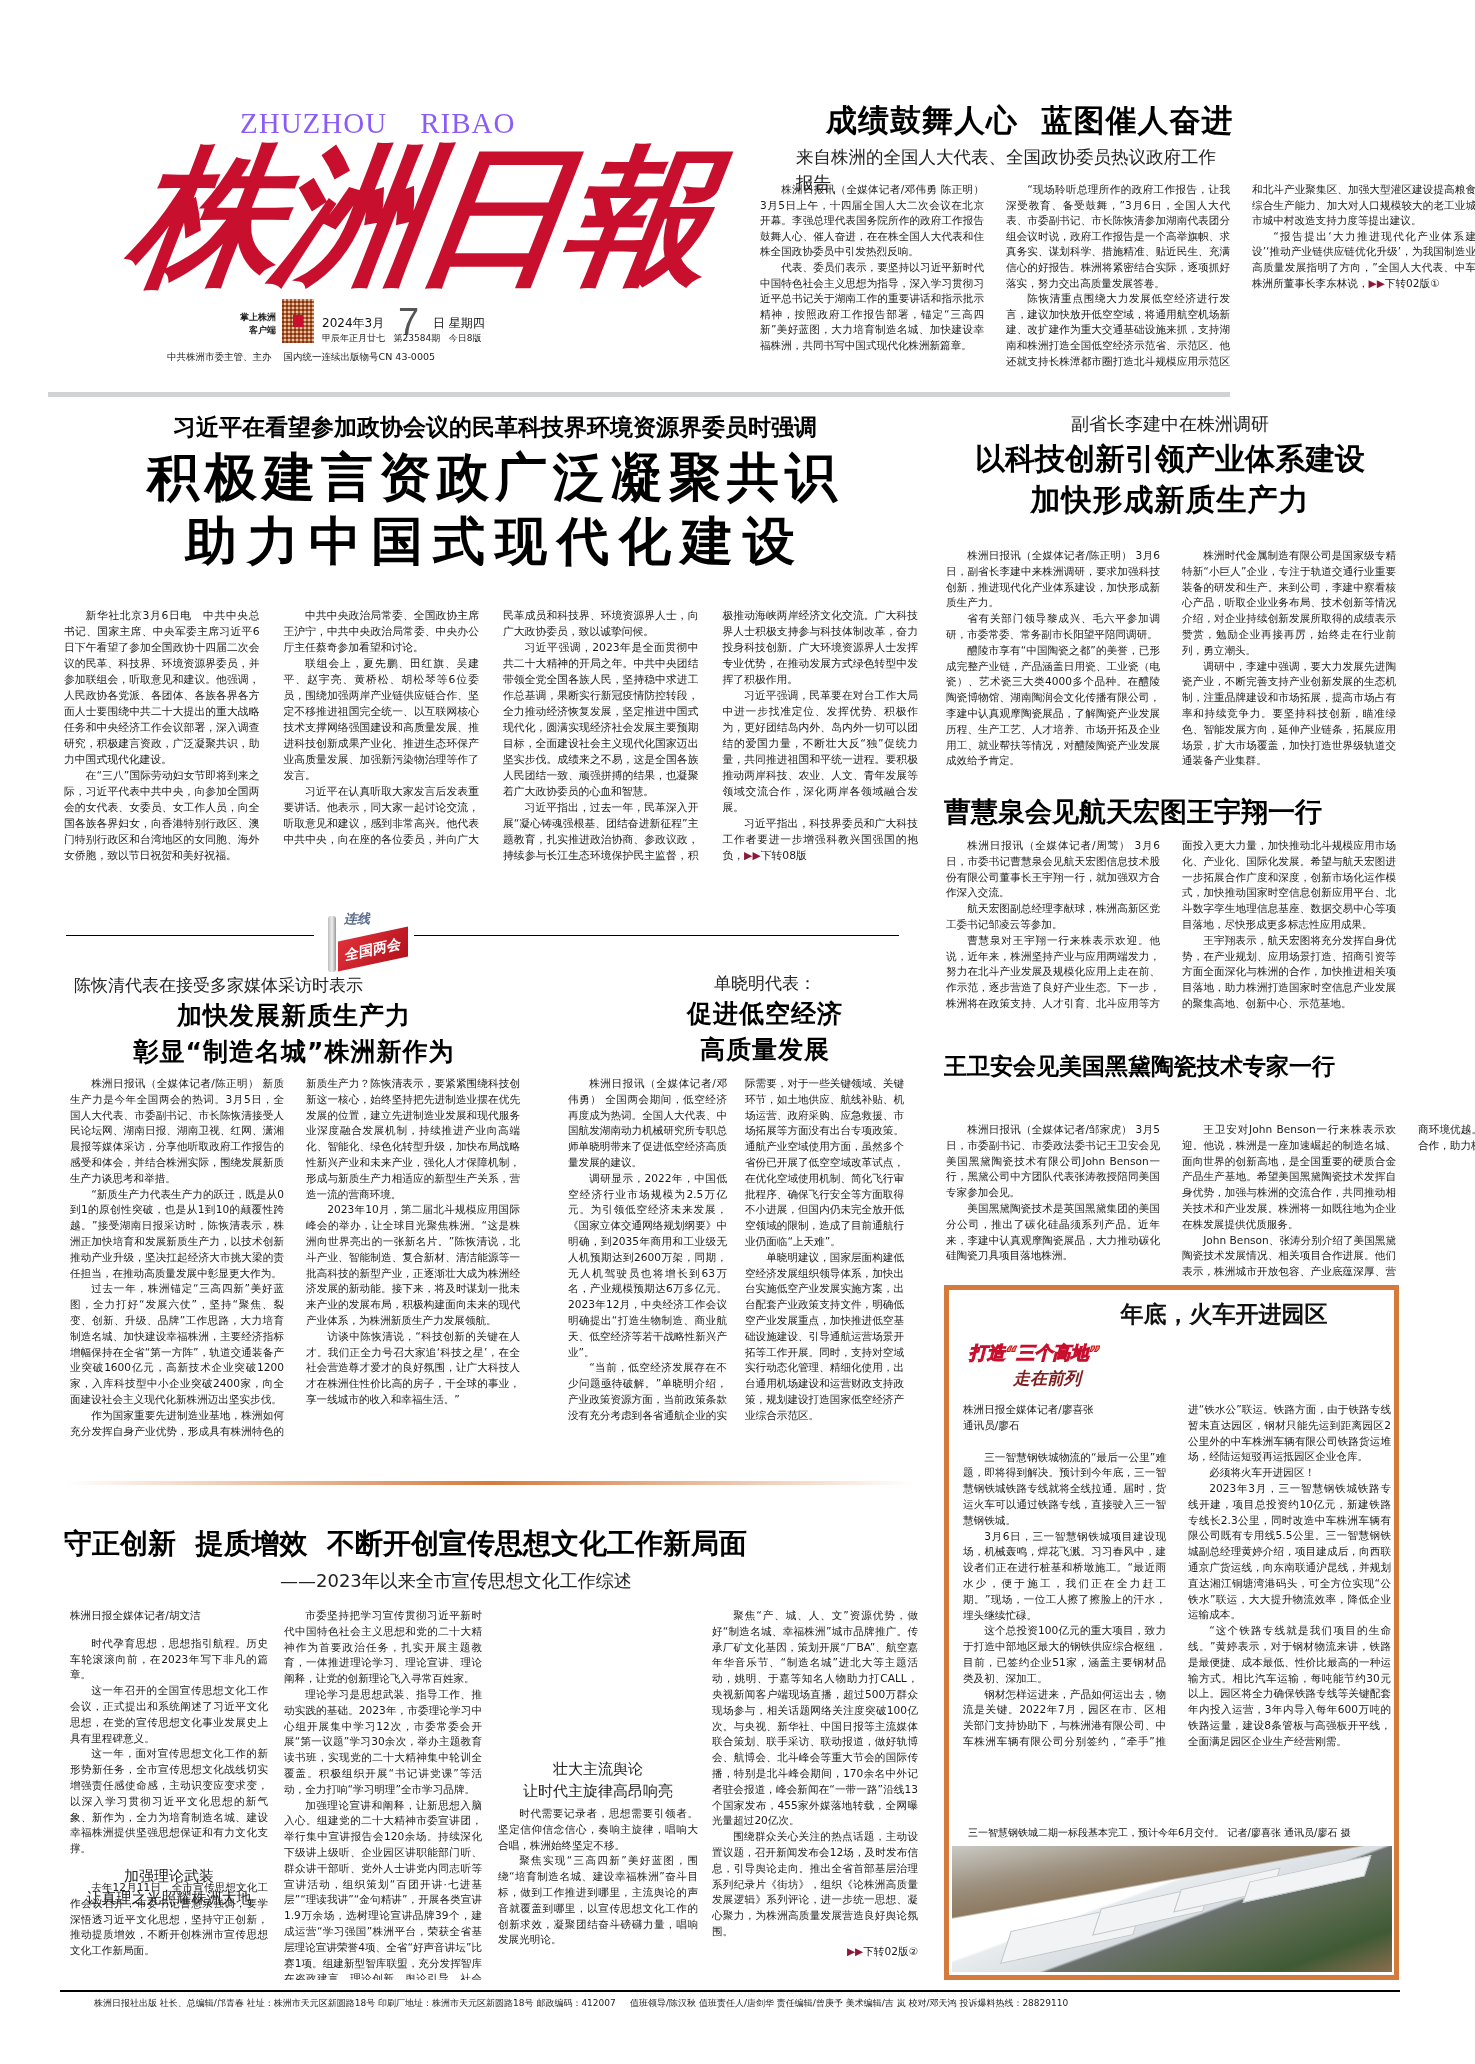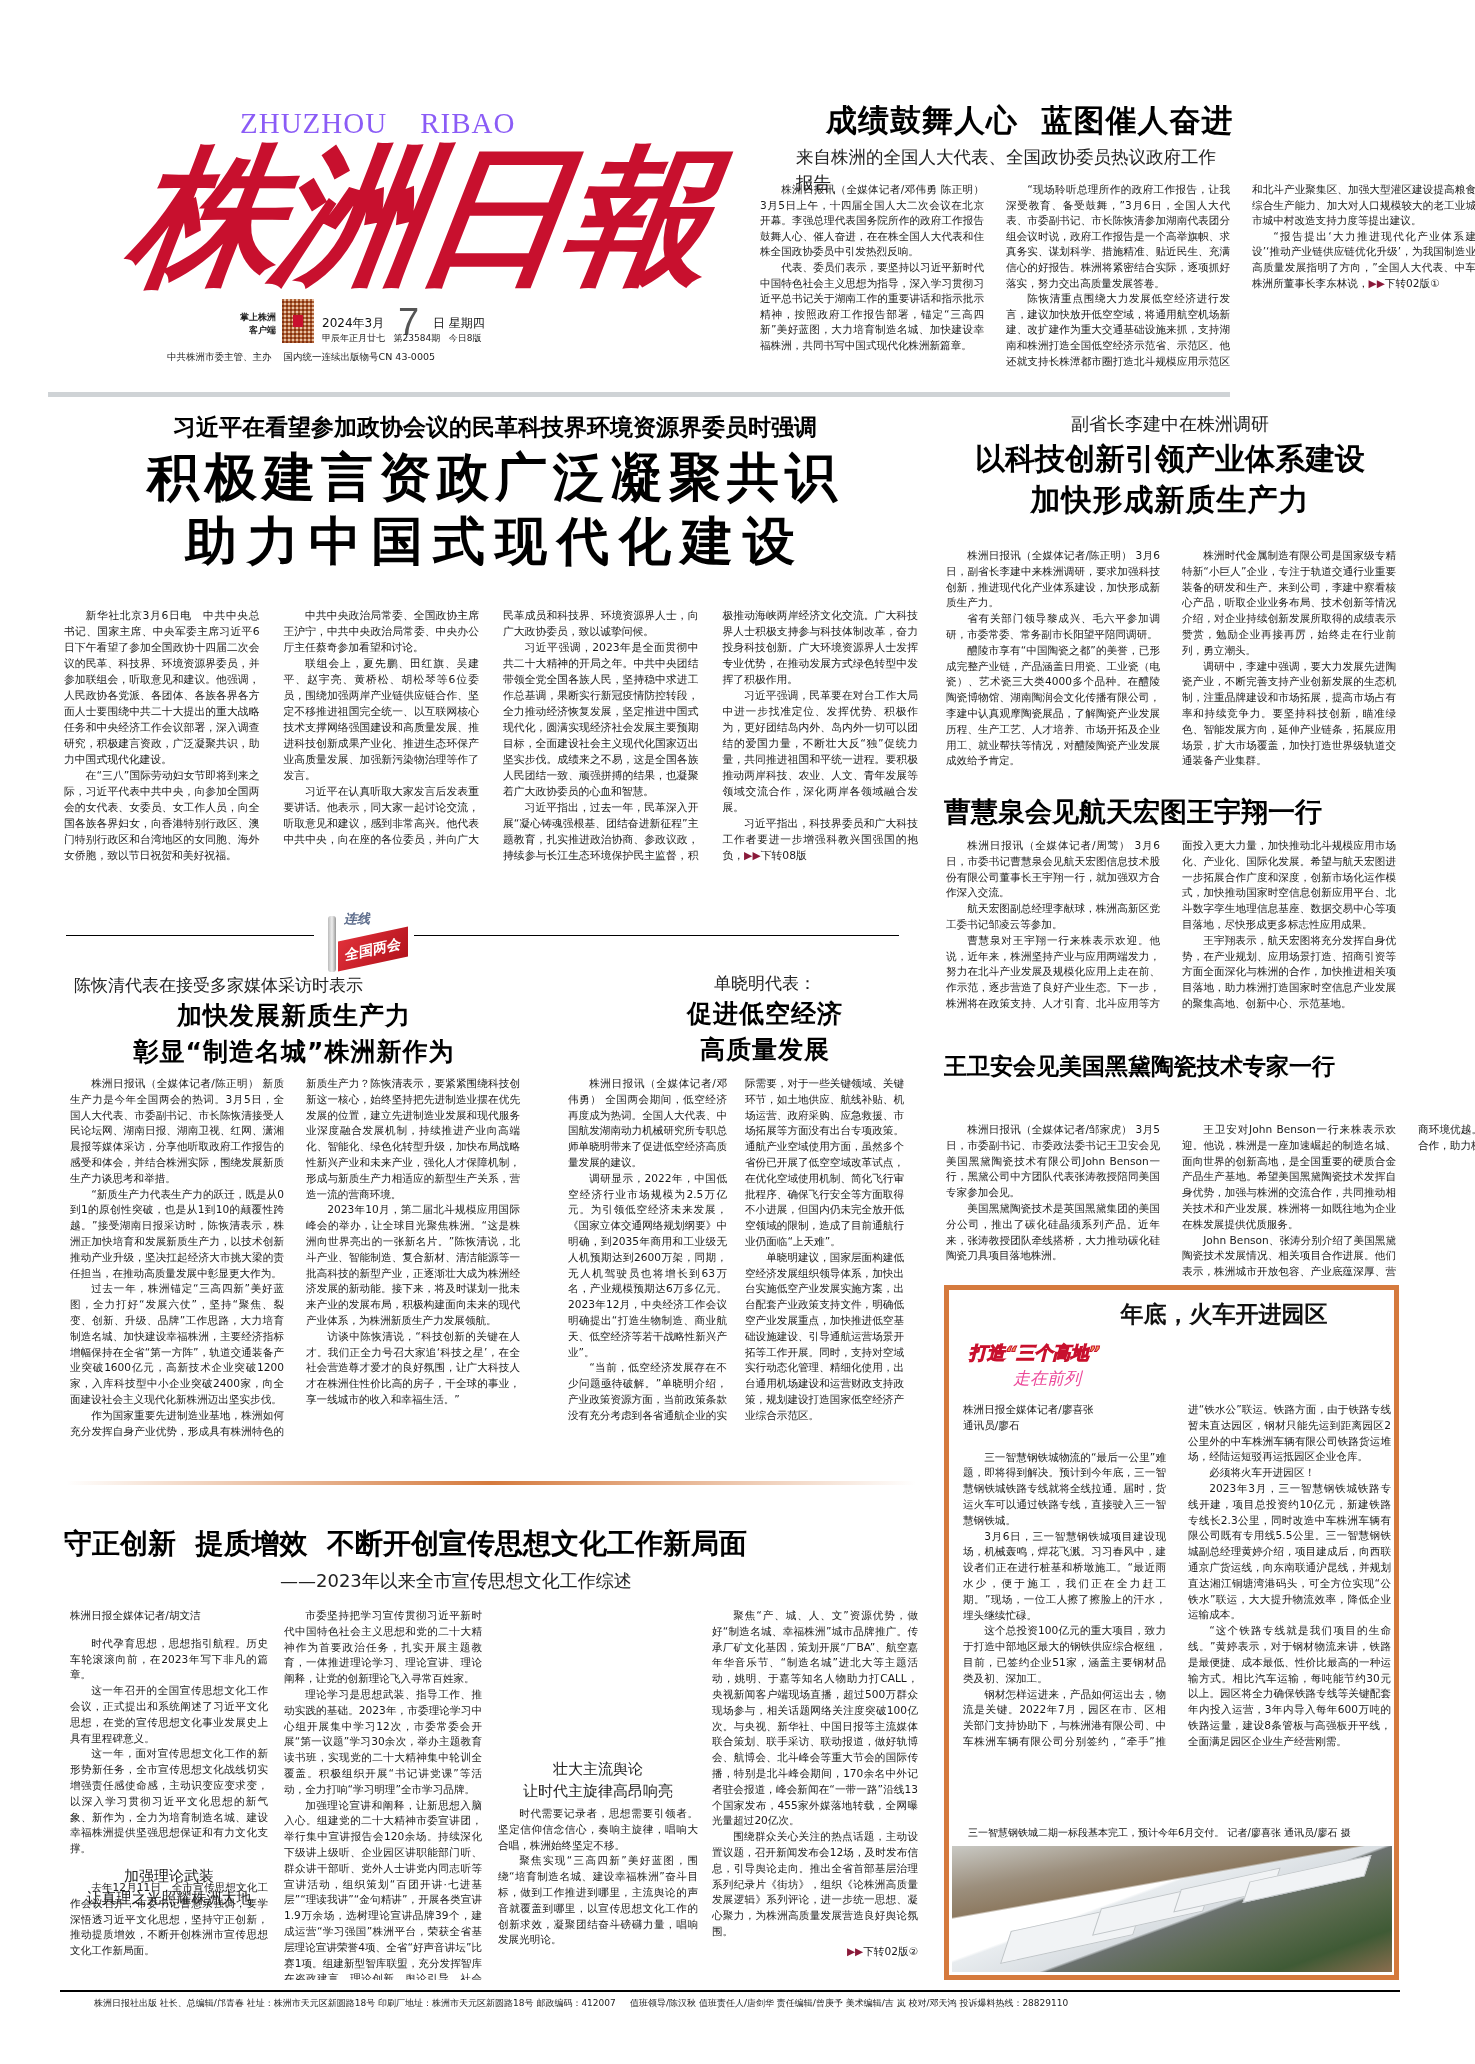--- a/index.html
+++ b/index.html
@@ -142,32 +142,32 @@
 <div class="abs body-text cols2" style="left:568px; top:1076px; width:336px; height:380px; font-size:10.6px; line-height:15.8px; column-gap:18px;">
   <p>株洲日报讯（全媒体记者/邓伟勇） 全国两会期间，低空经济再度成为热词。全国人大代表、中国航发湖南动力机械研究所专职总师单晓明带来了促进低空经济高质量发展的建议。</p>
   <p>调研显示，2022年，中国低空经济行业市场规模为2.5万亿元。为引领低空经济未来发展，《国家立体交通网络规划纲要》中明确，到2035年商用和工业级无人机预期达到2600万架，同期，无人机驾驶员也将增长到63万名，产业规模预期达6万多亿元。2023年12月，中央经济工作会议明确提出“打造生物制造、商业航天、低空经济等若干战略性新兴产业”。</p>
   <p>“当前，低空经济发展存在不少问题亟待破解。”单晓明介绍，产业政策资源方面，当前政策条款没有充分考虑到各省通航企业的实际需要，对于一些关键领域、关键环节，如土地供应、航线补贴、机场运营、政府采购、应急救援、市场拓展等方面没有出台专项政策。通航产业空域使用方面，虽然多个省份已开展了低空空域改革试点，在优化空域使用机制、简化飞行审批程序、确保飞行安全等方面取得不小进展，但国内仍未完全放开低空领域的限制，造成了目前通航行业仍面临“上天难”。</p>
   <p>单晓明建议，国家层面构建低空经济发展组织领导体系，加快出台实施低空产业发展实施方案，出台配套产业政策支持文件，明确低空产业发展重点，加快推进低空基础设施建设、引导通航运营场景开拓等工作开展。同时，支持对空域实行动态化管理、精细化使用，出台通用机场建设和运营财政支持政策，规划建设打造国家低空经济产业综合示范区。</p>
 </div>
 
 <div class="abs h-black" style="left:944px; top:1048px; width:450px; font-size:23px; line-height:36px; text-align:left; letter-spacing:0;">王卫安会见美国黑黛陶瓷技术专家一行</div>
 <div class="abs body-text cols2" style="left:946px; top:1090px; width:450px; height:170px; font-size:10.6px; line-height:15.8px;margin-top:32px;">
   <p>株洲日报讯（全媒体记者/邹家虎） 3月5日，市委副书记、市委政法委书记王卫安会见美国黑黛陶瓷技术有限公司John Benson一行，黑黛公司中方团队代表张涛教授陪同美国专家参加会见。</p>
-  <p>美国黑黛陶瓷技术是英国黑黛集团的美国分公司，推出了碳化硅晶须系列产品。近年来，张涛教授团队牵线搭桥，大力推动碳化硅陶瓷刀具项目落地株洲。</p>
+  <p>美国黑黛陶瓷技术是英国黑黛集团的美国分公司，推出了碳化硅晶须系列产品。近年来，李建中认真观摩陶瓷展品，大力推动碳化硅陶瓷刀具项目落地株洲。</p>
   <p>王卫安对John Benson一行来株表示欢迎。他说，株洲是一座加速崛起的制造名城、面向世界的创新高地，是全国重要的硬质合金产品生产基地。希望美国黑黛陶瓷技术发挥自身优势，加强与株洲的交流合作，共同推动相关技术和产业发展。株洲将一如既往地为企业在株发展提供优质服务。</p>
   <p>John Benson、张涛分别介绍了美国黑黛陶瓷技术发展情况、相关项目合作进展。他们表示，株洲城市开放包容、产业底蕴深厚、营商环境优越。将充分发挥自身优势，推动务实合作，助力株洲高质量发展。</p>
 </div>
 
 <div class="abs ribbon" style="left:66px; top:1481px; width:850px;"></div>
 
 <div class="abs orange-box" style="left:944px; top:1285px; width:455px; height:695px;">
   <div class="abs" style="left:110px; top:8px; width:330px; text-align:center; font-family:'DejaVu Serif',serif; font-weight:bold; font-size:23px; line-height:32px;">年底，火车开进园区</div>
   <div class="abs" style="left:20px; top:50px; width:190px; height:60px;">
     <div style="font-size:18px; font-weight:bold; font-style:italic; color:#f7a35c; -webkit-text-stroke:1px #c8102e; line-height:26px;">打造“三个高地”</div>
-    <div style="font-size:17px; font-weight:normal; font-style:italic; color:#ec4899; padding-left:44px; line-height:24px;">走在前列</div>
+    <div style="font-size:17px; font-weight:bold; font-style:italic; color:#7f1d1d; padding-left:44px; line-height:24px;">走在前列</div>
   </div>
   <div class="abs body-text" style="left:14px; top:112px; width:428px; height:440px; column-count:2; column-gap:22px; font-size:10.6px; line-height:15.8px;">
     <p class="noindent">株洲日报全媒体记者/廖喜张</p>
     <p class="noindent" style="margin-bottom:16px;">通讯员/廖石</p>
     <p>三一智慧钢铁城物流的“最后一公里”难题，即将得到解决。预计到今年底，三一智慧钢铁城铁路专线就将全线拉通。届时，货运火车可以通过铁路专线，直接驶入三一智慧钢铁城。</p>
     <p>3月6日，三一智慧钢铁城项目建设现场，机械轰鸣，焊花飞溅。习习春风中，建设者们正在进行桩基和桥墩施工。“最近雨水少，便于施工，我们正在全力赶工期。”现场，一位工人擦了擦脸上的汗水，埋头继续忙碌。</p>
     <p>这个总投资100亿元的重大项目，致力于打造中部地区最大的钢铁供应综合枢纽，目前，已签约企业51家，涵盖主要钢材品类及初、深加工。</p>
     <p>钢材怎样运进来，产品如何运出去，物流是关键。2022年7月，园区在市、区相关部门支持协助下，与株洲港有限公司、中车株洲车辆有限公司分别签约，“牵手”推进“铁水公”联运。铁路方面，由于铁路专线暂未直达园区，钢材只能先运到距离园区2公里外的中车株洲车辆有限公司铁路货运堆场，经陆运短驳再运抵园区企业仓库。</p>
     <p>必须将火车开进园区！</p>
     <p>2023年3月，三一智慧钢铁城铁路专线开建，项目总投资约10亿元，新建铁路专线长2.3公里，同时改造中车株洲车辆有限公司既有专用线5.5公里。三一智慧钢铁城副总经理黄婷介绍，项目建成后，向西联通京广货运线，向东南联通沪昆线，并规划直达湘江铜塘湾港码头，可全方位实现“公铁水”联运，大大提升物流效率，降低企业运输成本。</p>

